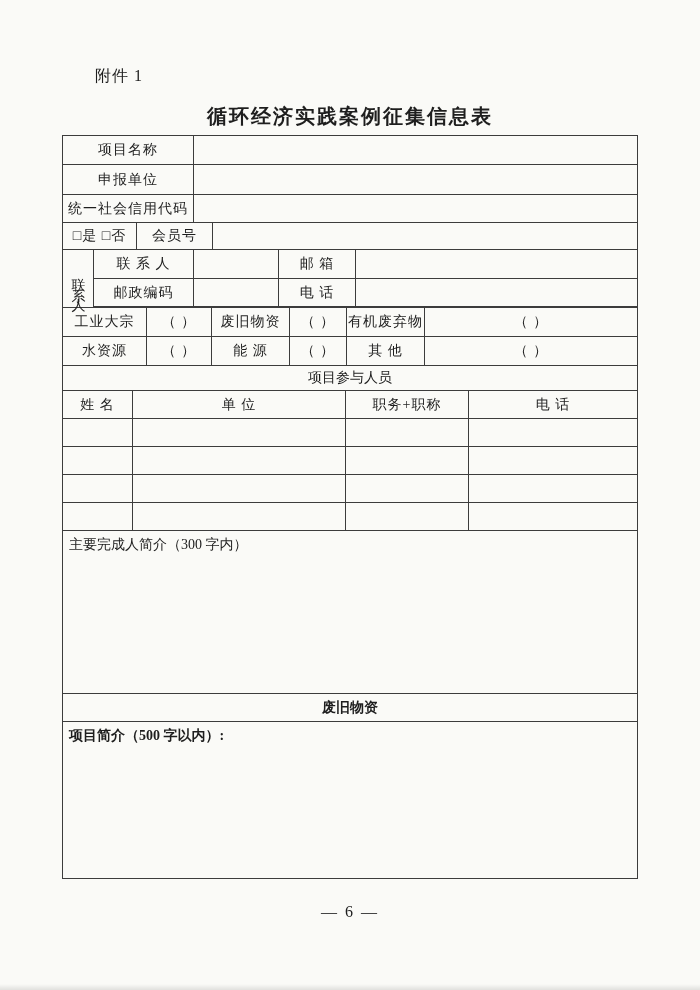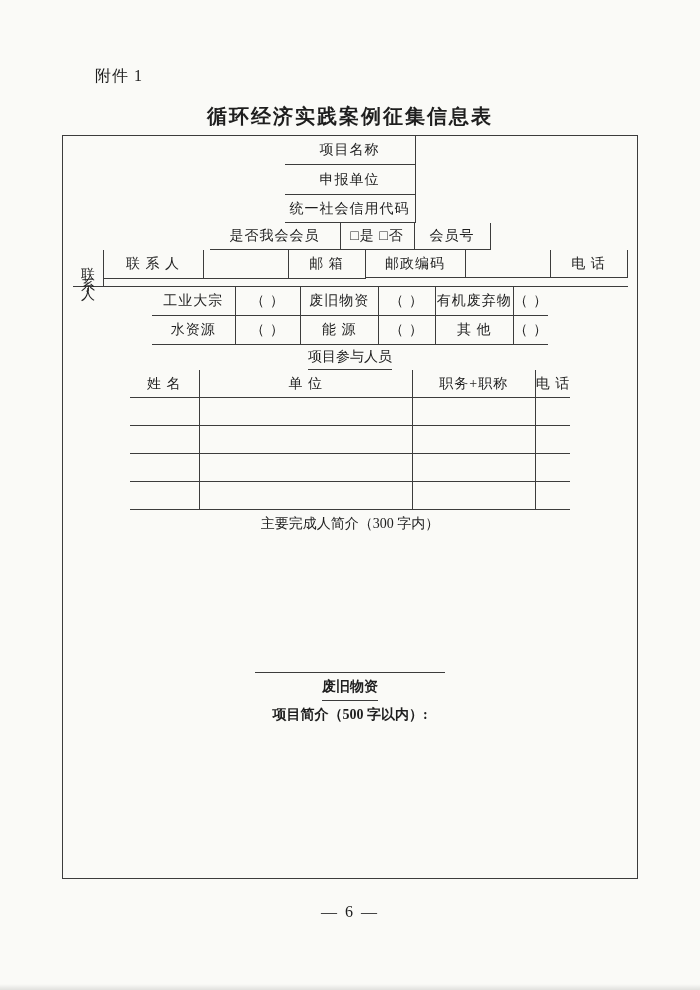--- a/index.html
+++ b/index.html
@@ -20,21 +20,20 @@
     position:absolute; left:0; top:103px; width:700px;
     text-align:center; font-size:20px; font-weight:bold; letter-spacing:2px;
   }
   .form-table {
     position:absolute; left:62px; top:135px;
     width:576px; height:744px;
     border:1px solid #3c3c3c;
     display:flex; flex-direction:column;
     box-sizing:border-box;
     font-size:14px;
-    align-items:center;
   }
   .band { border-bottom:1px solid #3c3c3c; }
   .band.last { border-bottom:none; flex:1; }
   .row { display:flex; }
   .row.bb { border-bottom:1px solid #3c3c3c; }
   .cell {
     border-right:1px solid #3c3c3c;
     display:flex; align-items:center; justify-content:center;
     box-sizing:border-box;
     letter-spacing:1px;
@@ -45,21 +44,21 @@
   .h28 { height:28px; } .h29 { height:29px; } .h27 { height:27px; }
   .h26 { height:26px; } .h33 { height:33px; } .h24 { height:24px; }
   
   .contact-band { display:flex; }
   .vcell {
     width:31px; border-right:1px solid #3c3c3c;
     display:flex; align-items:center; justify-content:center;
     writing-mode:vertical-rl; text-orientation:upright;
     letter-spacing:10px; padding-top:6px; box-sizing:border-box;
   }
-  .contact-right { flex:1; display:flex; flex-direction:row; }
+  .contact-right { flex:1; display:flex; flex-direction:column; }
   
   .field-band { display:flex; }
   .field-label-cell {
     width:114px; border-right:1px solid #3c3c3c;
     display:flex; align-items:center; justify-content:center; letter-spacing:1px;
   }
   .field-right { flex:1; display:flex; flex-direction:column; }
   
   .w131 { width:131px; } .w74 { width:74px; } .w76 { width:76px; }
   .w100 { width:100px; } .w85 { width:85px; } .w77 { width:77px; }
@@ -96,21 +95,20 @@
       <div class="cell fill"></div>
     </div>
     <div class="row h27">
       <div class="cell w131">统一社会信用代码</div>
       <div class="cell fill"></div>
     </div>
   </div>
 
   <div class="band">
     <div class="row h26">
-      <div class="cell w131">是否我会会员</div>
       <div class="cell w74">□是 □否</div>
       <div class="cell w76">会员号</div>
       <div class="cell fill"></div>
     </div>
   </div>
 
   <div class="band contact-band">
     <div class="vcell">联系人</div>
     <div class="contact-right">
       <div class="row bb h28">

